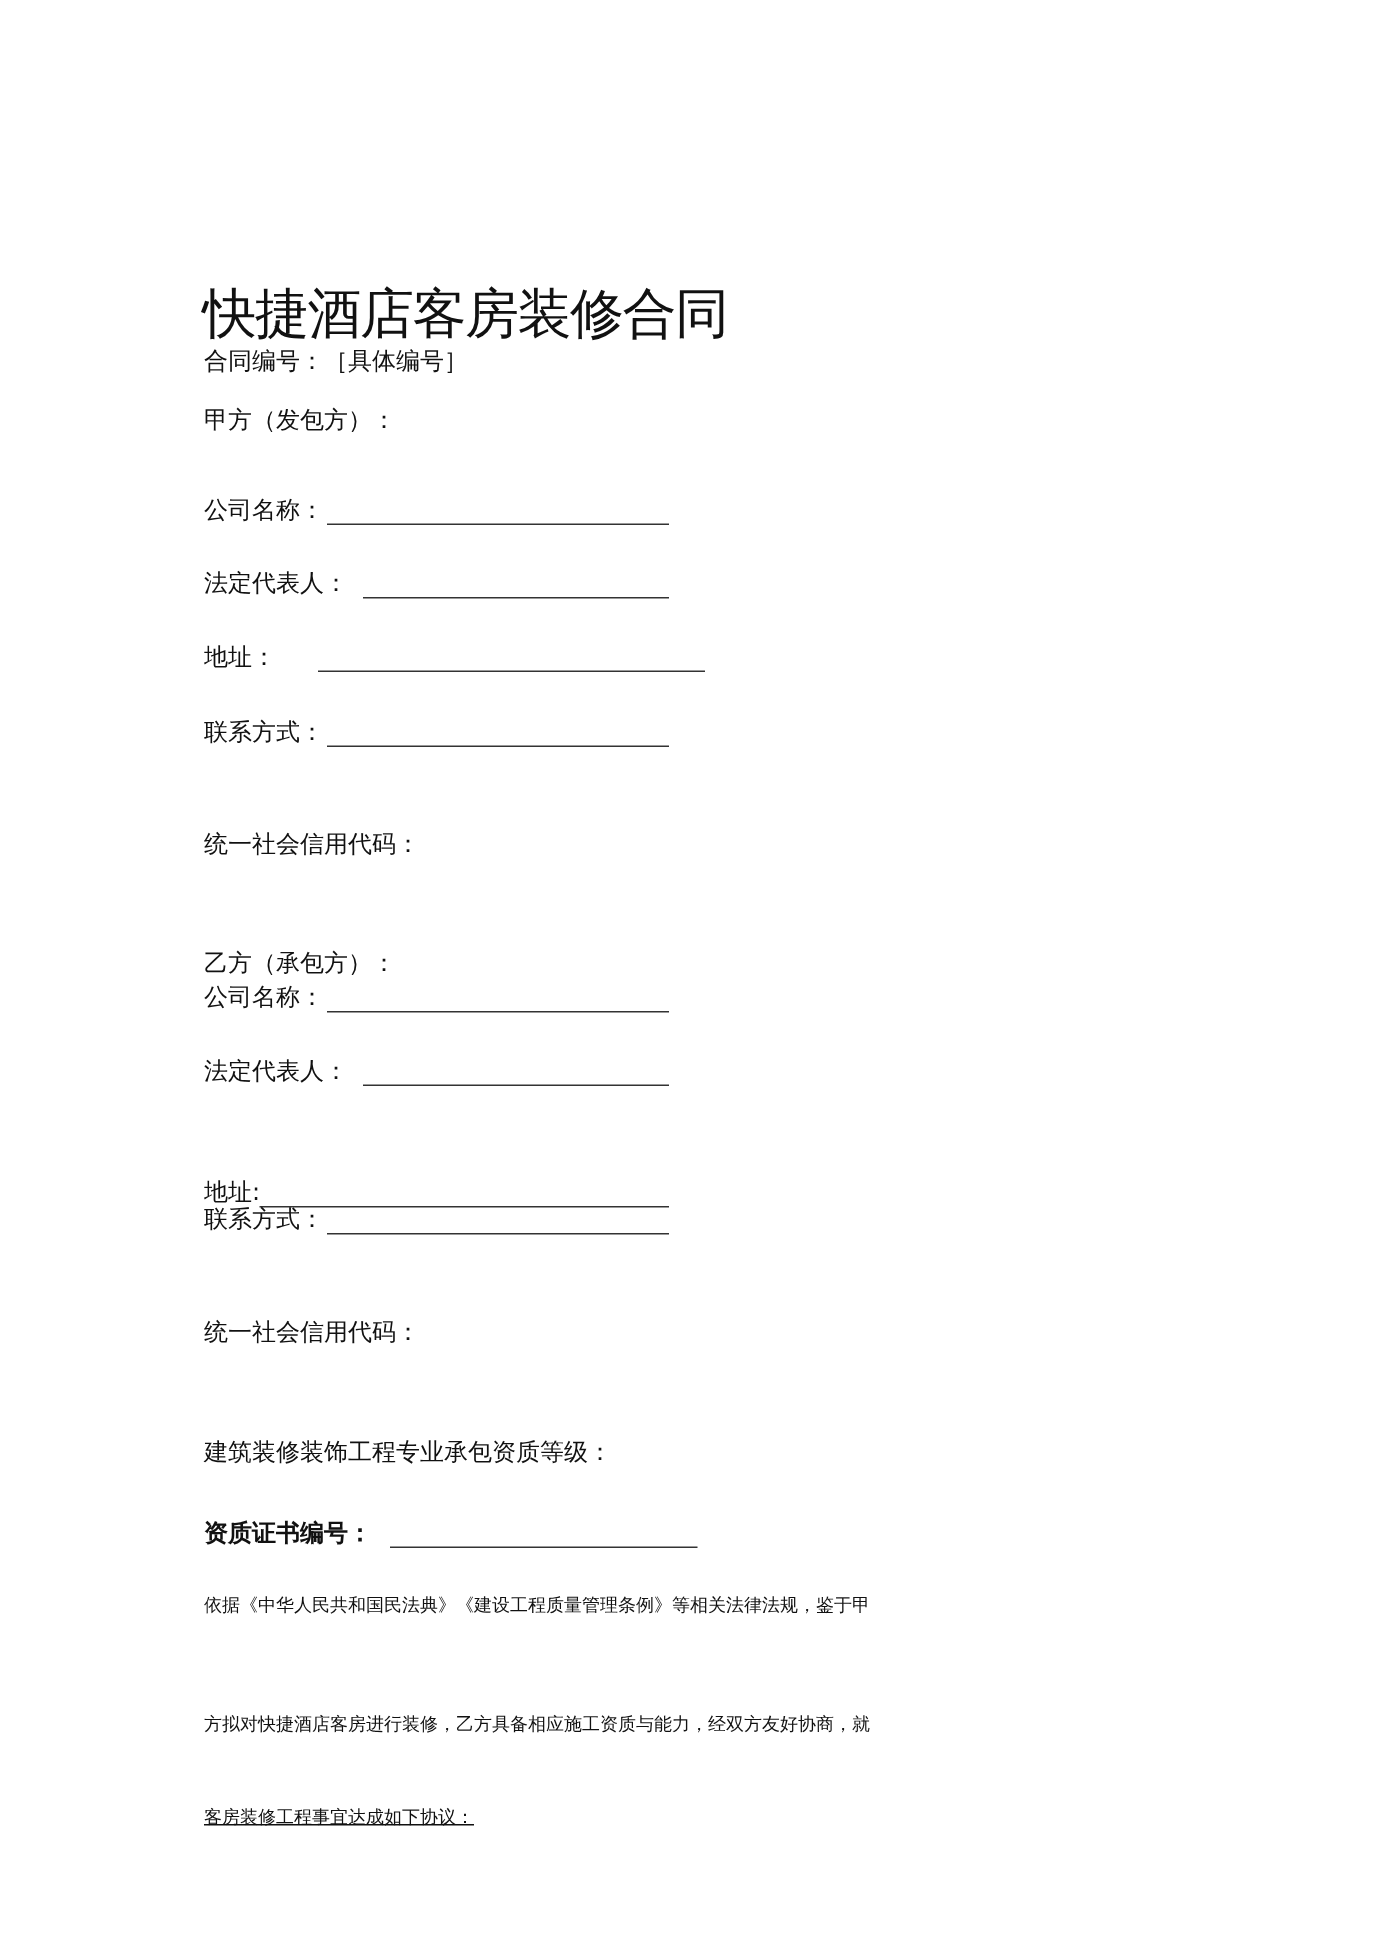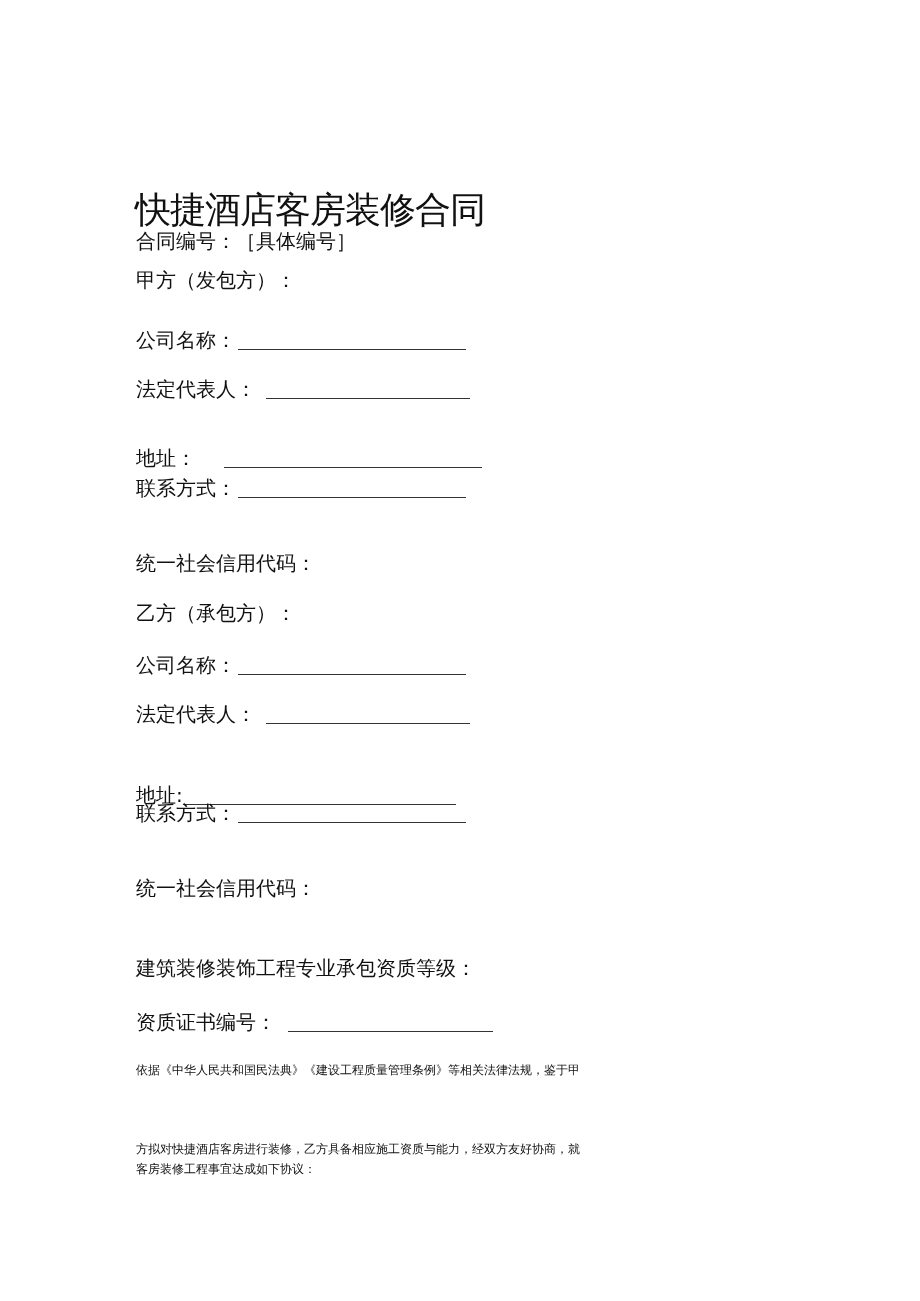--- a/index.html
+++ b/index.html
@@ -9,21 +9,21 @@
       color: #111111;
     }
     .title {
       position: absolute; left: 135px; top: 140px;
       font-size: 36px; line-height: 44px; letter-spacing: -1px; color: #111;
       white-space: nowrap;
       margin-top: 48px;
     }
     .line {
       position: absolute; left: 136px;
-      font-size: 20px; line-height: 20px; white-space: nowrap;
+      font-size: 16px; line-height: 20px; white-space: nowrap;
       display: flex; align-items: flex-end;
     }
     .blank {
       display: inline-block; border-bottom: 1px solid #333;
       height: 16px; margin-left: 2px;
     }
     .para {
       position: absolute; left: 136px; width: 640px;
       font-size: 12px; line-height: 20px; white-space: nowrap;
     }
@@ -46,35 +46,35 @@
   <div class="line" style="top:330px;">
     <span>公司名称：</span>
     <span class="blank" style="width:228px;"></span>
   </div>
 
   <div class="line" style="top:379px;">
     <span>法定代表人：</span>
     <span class="blank" style="width:204px; margin-left:10px;"></span>
   </div>
 
-  <div class="line" style="top:448px;gap:22px;">
+  <div class="line" style="top:428px;gap:22px;">
     <span>地址：</span>
     <span class="blank" style="width:258px; margin-left:6px;"></span>
   </div>
 
   <div class="line" style="top:478px;">
     <span>联系方式：</span>
     <span class="blank" style="width:228px;"></span>
   </div>
 
   <div class="line" style="top:553px;">
     <span>统一社会信用代码：</span>
   </div>
 
-  <div class="line" style="top:603px;">
+  <div class="line" style="top:632px;">
     <span>乙方（承包方）：</span>
   </div>
 
   <div class="line" style="top:655px;">
     <span>公司名称：</span>
     <span class="blank" style="width:228px;"></span>
   </div>
 
   <div class="line" style="top:704px;">
     <span>法定代表人：</span>
@@ -92,22 +92,22 @@
   </div>
 
   <div class="line" style="top:878px;">
     <span>统一社会信用代码：</span>
   </div>
 
   <div class="line" style="top:958px;">
     <span>建筑装修装饰工程专业承包资质等级：</span>
   </div>
 
-  <div class="line" style="top:1012px;">
+  <div class="line" style="top:1012px;font-weight:bold;">
     <span>资质证书编号：</span>
     <span class="blank" style="width:205px; margin-left:12px;"></span>
   </div>
 
   <div class="para" style="top:1060px;">依据《中华人民共和国民法典》《建设工程质量管理条例》等相关法律法规，鉴于甲</div>
   <div class="para" style="top:1139px;">方拟对快捷酒店客房进行装修，乙方具备相应施工资质与能力，经双方友好协商，就</div>
-  <div class="para" style="top:1159px;">客房装修工程事宜达成如下协议：</div>
+  <div class="para" style="top:1201px;text-decoration:underline;">客房装修工程事宜达成如下协议：</div>
 
 </div>
 
 </body></html>

